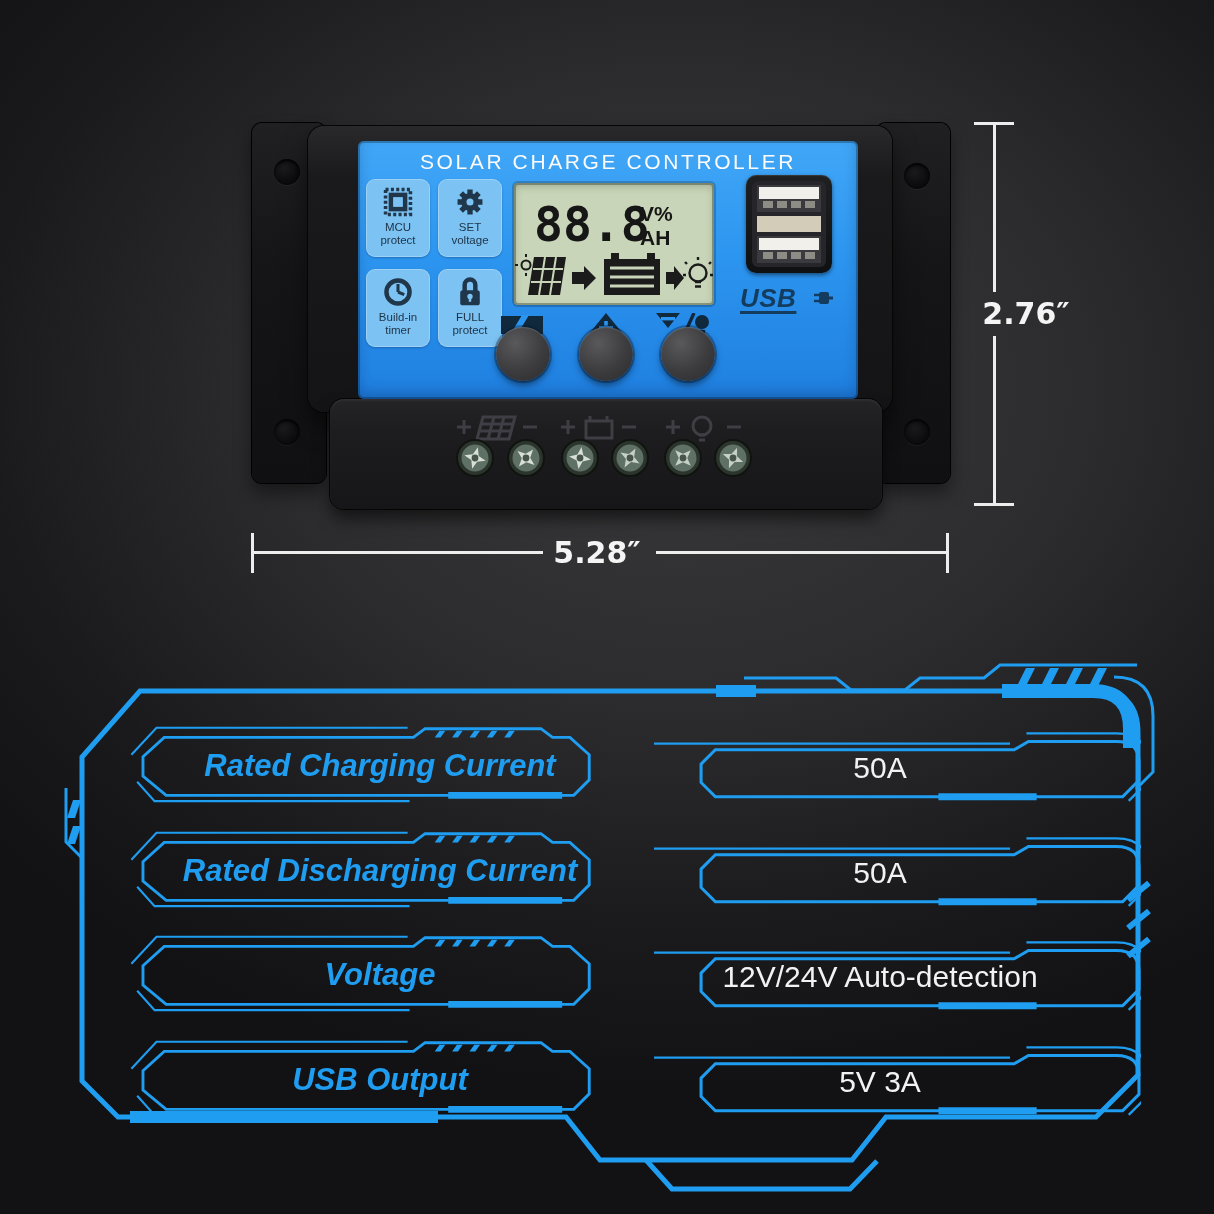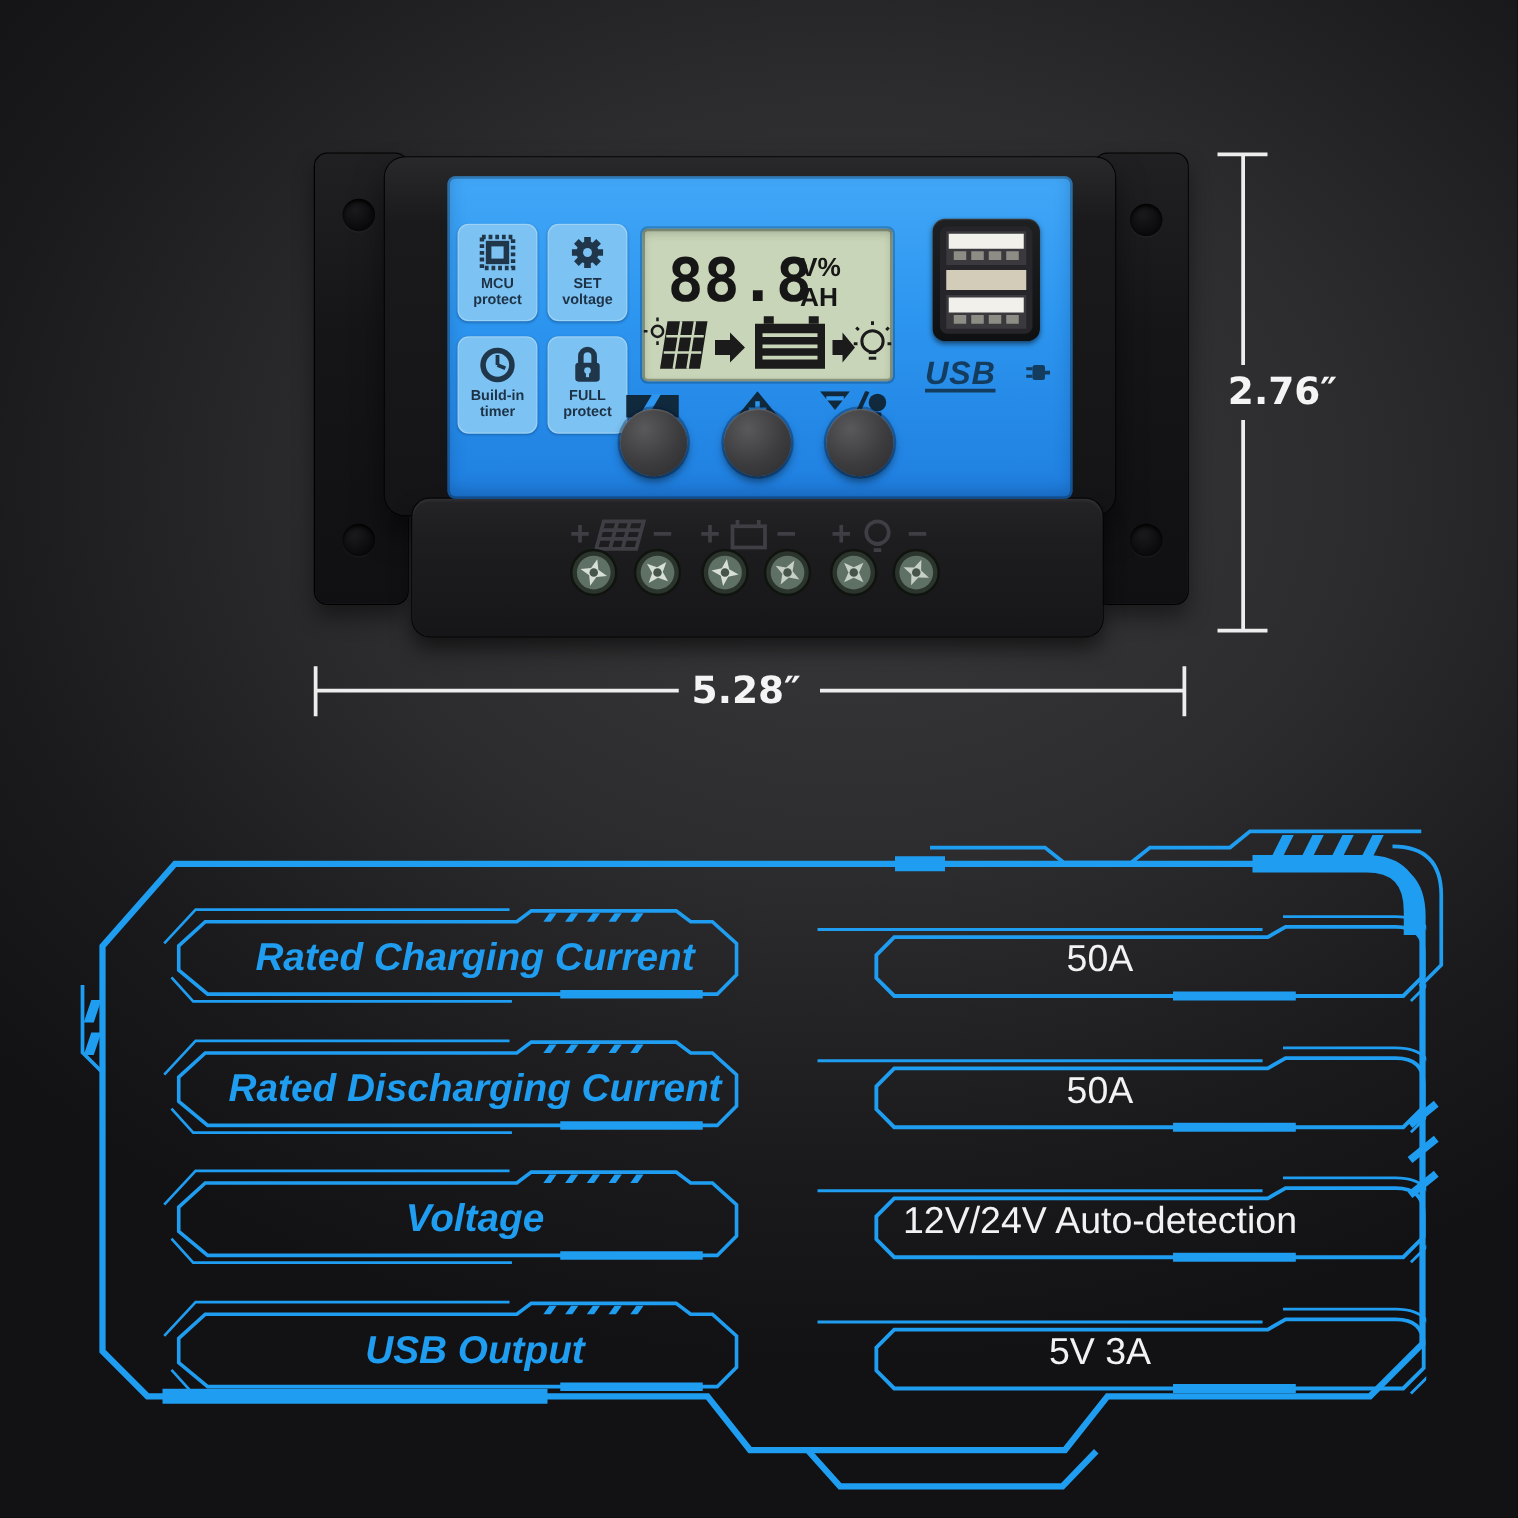--- a/index.html
+++ b/index.html
@@ -30,32 +30,32 @@
     background:linear-gradient(180deg,#41a7f7 0%,#2c95ef 45%,#1f7fe0 100%);
     border-radius:6px; box-shadow:inset 0 0 0 2px rgba(0,0,0,.25), inset 0 -6px 14px rgba(0,20,60,.25);
   }
   .panel-title{left:0;right:0;top:9px;text-align:center;color:#fbfbfb;font-size:21px;letter-spacing:2.6px;font-weight:400;}
   .badge{
     width:64px;height:78px;background:#7cc2f2;border-radius:9px;
     display:flex;flex-direction:column;align-items:center;justify-content:flex-start;
     box-shadow:inset 0 0 0 1px rgba(255,255,255,.25), 0 1px 2px rgba(0,30,70,.3);
   }
   .badge svg{margin-top:7px;}
-  .badge .t{font-size:11.5px;font-weight:bold;line-height:1.12;color:#1d3246;text-align:center;margin-top:3px;}
+  .badge .t{font-size:11.5px;font-weight:normal;line-height:1.12;color:#1d3246;text-align:center;margin-top:3px;}
   .lcd{background:#c9d5b8;border-radius:4px;box-shadow:inset 0 0 0 2px rgba(30,40,25,.35), inset 0 3px 8px rgba(30,40,25,.25), 0 0 0 2px rgba(0,0,0,.2);}
   .btn{
     width:54px;height:54px;border-radius:50%;
     background:radial-gradient(circle at 36% 30%, #59595b 0%, #3c3c3e 55%, #2c2c2e 100%);
     box-shadow:0 4px 7px rgba(0,0,0,.5), inset 0 1px 1px rgba(255,255,255,.15), 0 0 0 2px rgba(10,30,60,.35);
   }
   .usb-block{
     background:linear-gradient(180deg,#1f2022,#0f1012);
     border-radius:10px;box-shadow:0 2px 4px rgba(0,0,0,.5), inset 0 1px 1px rgba(255,255,255,.12);
   }
-  .usb-word{display:flex;align-items:center;justify-content:space-between;gap:17px;}
+  .usb-word{display:flex;align-items:center;justify-content:flex-start;gap:17px;}
   .usb-word .w{font-style:italic;font-weight:bold;font-size:26px;color:#143c5e;letter-spacing:.5px;text-decoration:underline;text-underline-offset:4px;text-decoration-thickness:3px;}
 
   
   .dim{background:#ededed;}
   .dim-label{color:#f4f4f4;font-weight:bold;font-size:30px;font-family:"DejaVu Sans","Liberation Sans",sans-serif;display:flex;align-items:center;justify-content:center;}
 
   
   .fr{stroke:#1f9df1;fill:none;stroke-linejoin:miter;stroke-linecap:butt;}
   .w2{stroke-width:2.2}.w3{stroke-width:3}.w5{stroke-width:5}.w7{stroke-width:7}.w12{stroke-width:12}.w14{stroke-width:14}
   .cfill{fill:#1f9df1;stroke:none;}
@@ -159,20 +159,21 @@
             <circle r="18" fill="#2c342e" stroke="#10140f" stroke-width="2"></circle>
             <circle r="13.5" fill="#5f7164"></circle>
             <path d="M0,-11 L3,-3 L11,0 L3,3 L0,11 L-3,3 L-11,0 L-3,-3 Z" fill="#c6d0c6" transform="rotate(22)"></path>
             <circle r="3.4" fill="#46544a"></circle>
           </g>
       </g>
     </svg>
   </div>
 
   <div class="abs panel" style="left:358px;top:141px;width:500px;height:258px;">
+    <div class="abs panel-title">SOLAR CHARGE CONTROLLER</div>
 
     <div class="abs badge" style="left:8px;top:38px;">
       <svg width="32" height="32" viewBox="0 0 36 36">
         <rect x="4" y="4" width="28" height="28" fill="none" stroke="#20364a" stroke-width="4" stroke-dasharray="3.4 2.6"></rect>
         <rect x="10" y="10" width="16" height="16" fill="none" stroke="#20364a" stroke-width="5"></rect>
       </svg>
       <div class="t"><span>MCU</span><br><span>protect</span></div>
     </div>
     <div class="abs badge" style="left:80px;top:38px;">
       <svg width="34" height="32" viewBox="0 0 36 36">

